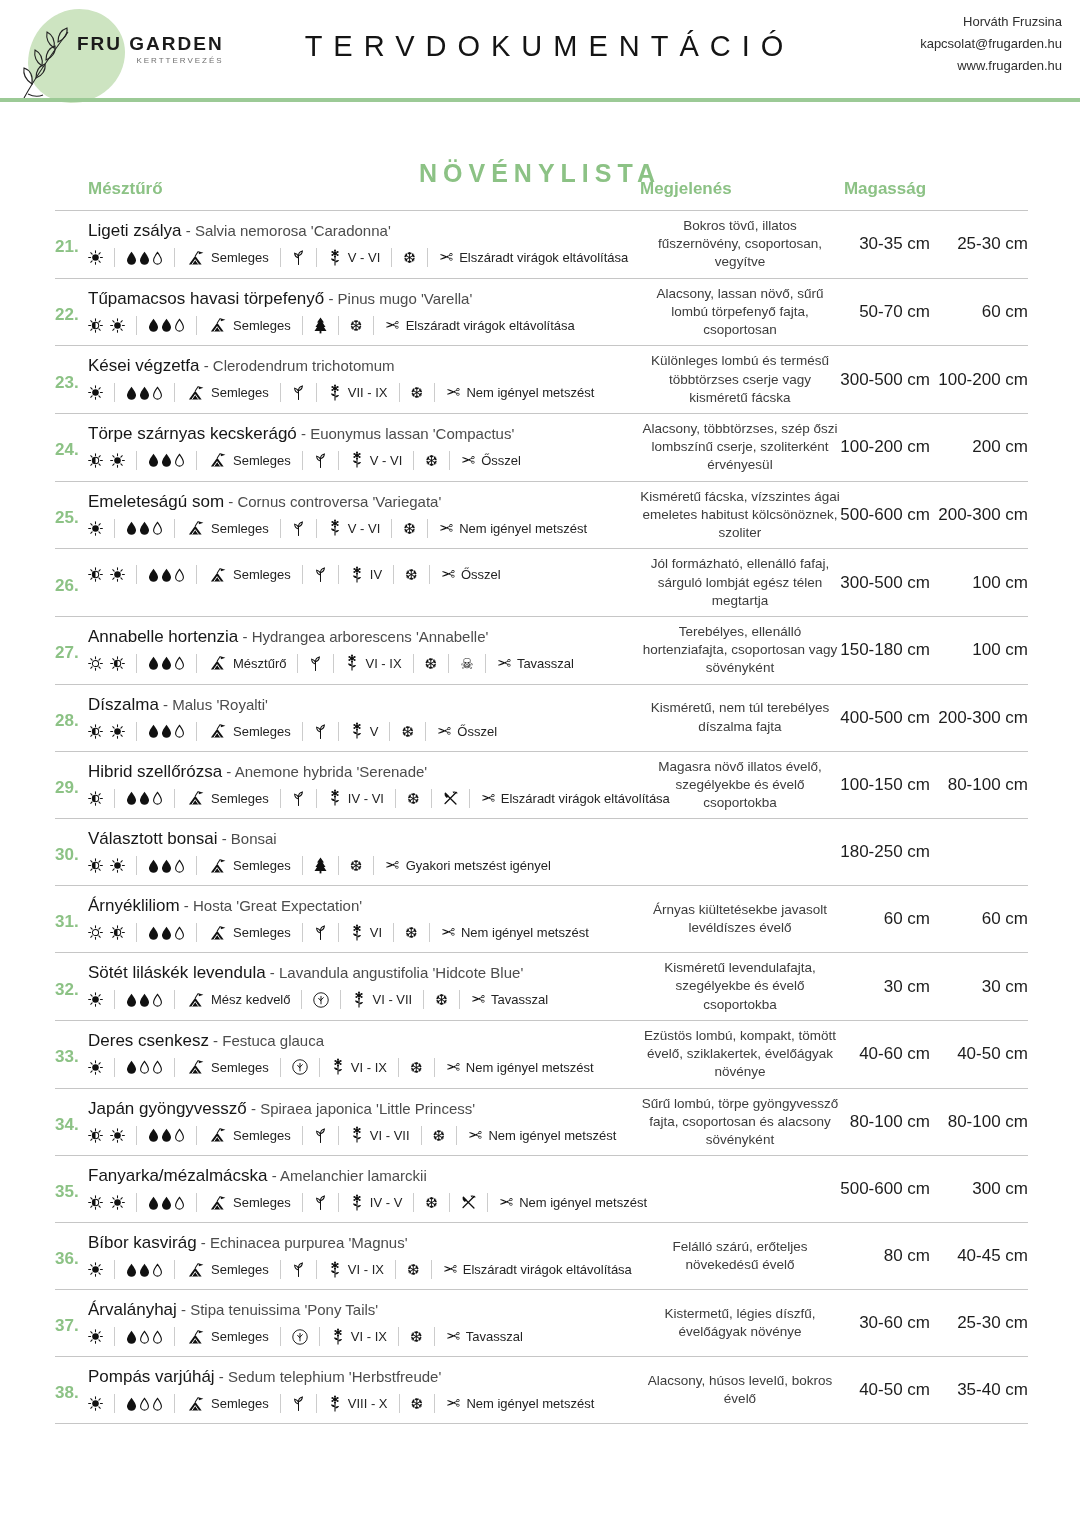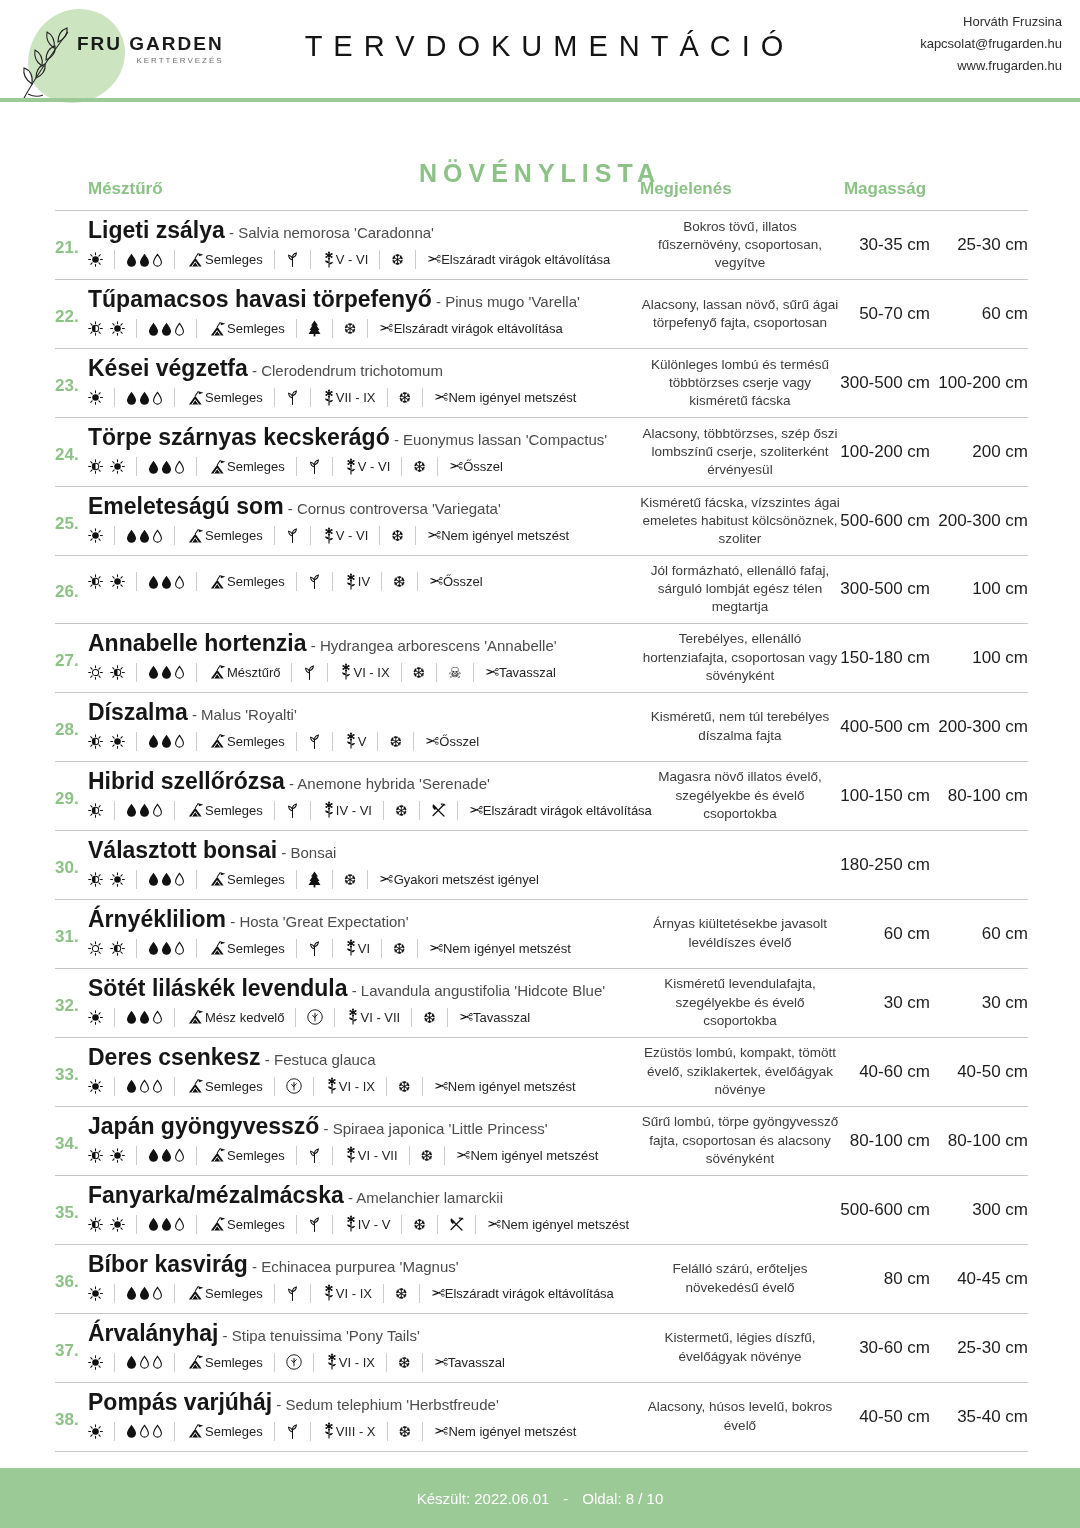--- a/index.html
+++ b/index.html
@@ -31,24 +31,24 @@
   .th-plants{grid-column:2;text-align:left;}
   .th-appearance{grid-column:3;}
   .th-height{grid-column:4;text-align:center;white-space:nowrap;}
 
   .row{border-top:1px solid #c6c6c6;min-height:58px;}
   .tbody{border-bottom:1px solid #c6c6c6;}
   .cell{min-width:0;}
   .num{font-size:17px;font-weight:bold;color:#8cc285;align-self:center;padding-top:6px;}
   .main{padding:9px 6px 9px 0;}
   .nameline{line-height:21px;}
-  .pname{font-size:23px;font-weight:bold;color:#161616;}
+  .pname{font-size:17px;font-weight:normal;color:#161616;}
   .dash,.latin{font-size:15px;color:#4c4c4c;}
   .icons{display:flex;align-items:center;margin-top:6px;min-height:21px;}
-  .icons .lbl{font-size:13px;color:#232323;white-space:nowrap;}
+  .icons .lbl{font-size:13px;color:#232323;margin-left:6px;white-space:nowrap;}
   .vsep{width:1px;height:19px;background:#ccc;margin:0 11px;flex:0 0 auto;}
   .igroup{display:flex;align-items:center;flex:0 0 auto;}
   .igroup.suns{gap:7px;}
   .igroup.drops{gap:2px;}
   .glyph{font-size:15px;color:#111;line-height:1;}
   .glyph.scissors{font-size:17px;display:inline-block;transform:scaleX(-1);}
   .desc{font-size:13.5px;color:#3c3c3c;text-align:center;align-self:center;line-height:1.35;padding:6px 0;}
   .hval{font-size:17px;color:#1d1d1d;text-align:right;align-self:center;white-space:nowrap;}
 
   
@@ -273,21 +273,21 @@
               </span>
               <div class="vsep"></div>
               <span class="glyph">❆</span>
               <div class="vsep"></div>
               <div class="igroup">
                 <span class="glyph scissors">✂</span>
                 <span class="lbl">Elszáradt virágok eltávolítása</span>
               </div>
             </div>
     </div>
-    <div class="cell desc">Alacsony, lassan növő, sűrű ágai törpefenyő fajta, csoportosan</div>
+    <div class="cell desc">Alacsony, lassan növő, sűrű lombú törpefenyő fajta, csoportosan</div>
     <div class="cell hval">50-70 cm</div>
     <div class="cell hval">60 cm</div>
   </div>
 
   <div class="grid-row row">
     <div class="cell num">23.</div>
     <div class="cell main">
       <div class="nameline">
         <span class="pname">Kései végzetfa</span><span class="dash"> - </span><span class="latin">Clerodendrum trichotomum</span>
       </div>
@@ -1959,18 +1959,13 @@
               </div>
             </div>
     </div>
     <div class="cell desc">Alacsony, húsos levelű, bokros évelő</div>
     <div class="cell hval">40-50 cm</div>
     <div class="cell hval">35-40 cm</div>
   </div>
 </div>
   </div>
 
-  <div class="footer-bar">
-    <span>Készült: 2022.06.01</span>
-    <span class="sep">-</span>
-    <span>Oldal: 8 / 10</span>
-  </div>
 </div>
 
 </body></html>

